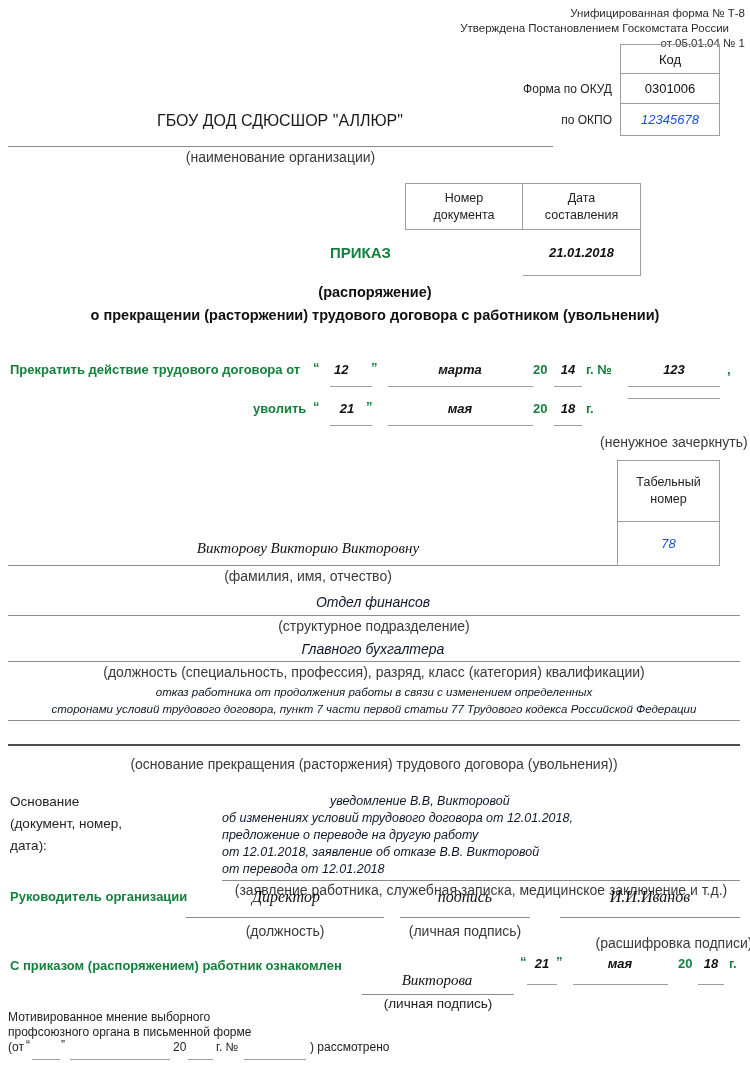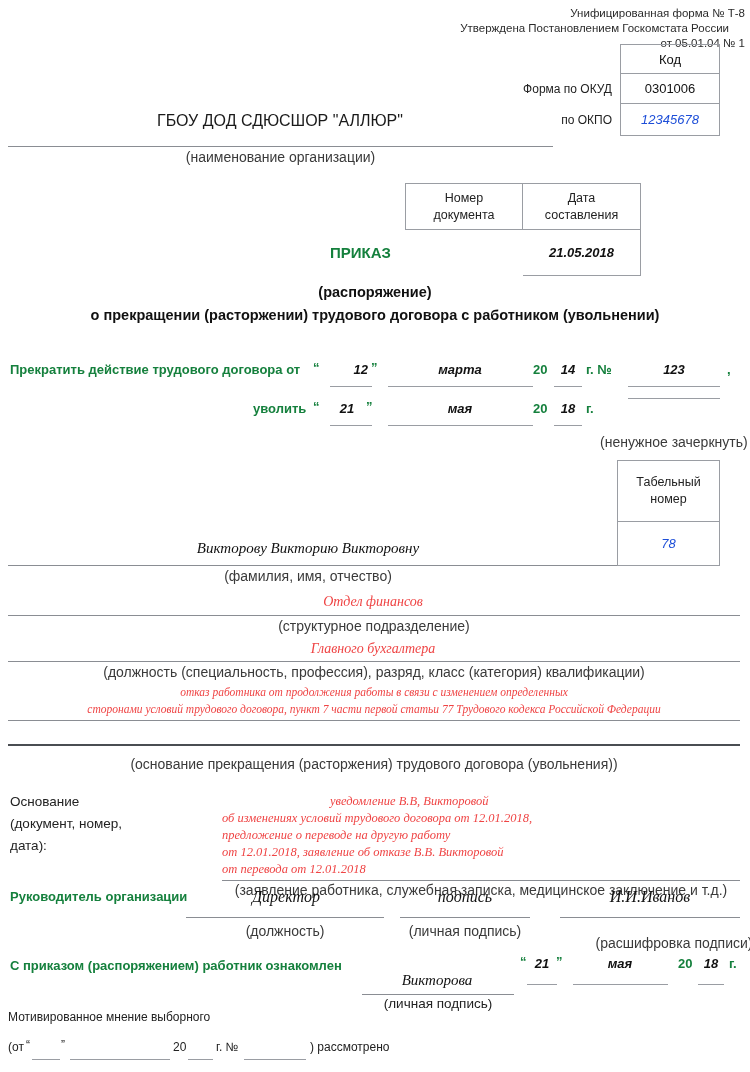--- a/index.html
+++ b/index.html
@@ -54,24 +54,24 @@
     white-space: nowrap;
   }
   .filled-serif {
     font-family: "Liberation Serif", serif;
     font-style: italic;
     font-size: 15px;
     color: #111;
     white-space: nowrap;
   }
   .filled-it {
-    font-family: Liberation Serif, serif;
+    font-family: Liberation Sans, sans-serif;
     font-style: italic;
     font-size: 12.5px;
-    color: #ef4444;
+    color: #0f172a;
     white-space: nowrap;
   }
   .org-name {
     font-size: 16px;
     color: #1a1a1a;
     white-space: nowrap;
     text-align: center;
   }
   .title-line {
     font-size: 14.5px;
@@ -161,30 +161,30 @@
       <div>документа</div>
     </div>
   </div>
   <div class="abs bx bx-cell" style="left:523px; top:183px; width:118px; height:47px; border-left:none;">
     <div class="bx-hdr-txt">
       <div>Дата</div>
       <div>составления</div>
     </div>
   </div>
   <div class="abs bx bx-cell" style="left:523px; top:230px; width:118px; height:46px; border-top:none; border-left:none;">
-    <span class="filled">21.05.2018</span>
+    <span class="filled">21.01.2018</span>
   </div>
   <div class="abs lbl-b" style="left:330px; top:244px; font-size:15px;">ПРИКАЗ</div>
 
   <div class="abs sub-line" style="left:0; top:307px; width:750px; font-size:14.5px;">о прекращении (расторжении) трудового договора с работником (увольнении)</div>
   <div class="abs title-line" style="left:0; top:284px; width:750px;">(распоряжение)</div>
 
   <div class="abs lbl-b" style="left:10px; top:362px;">Прекратить действие трудового договора от</div>
   <div class="abs lbl-b" style="left:313px; top:360px;">“</div>
-  <div class="abs filled" style="left:334px; top:362px; width:34px; text-align:right;">12</div>
+  <div class="abs filled" style="left:334px; top:362px; width:34px; text-align:left;">12</div>
   <div class="abs lbl-b" style="left:371px; top:360px;">”</div>
   <div class="abs rule-thin" style="left:330px; top:386px; width:42px;"></div>
 
   <div class="abs filled" style="left:390px; top:362px; width:140px; text-align:center;">марта</div>
   <div class="abs rule-thin" style="left:388px; top:386px; width:145px;"></div>
 
   <div class="abs lbl-b" style="left:533px; top:362px;">20</div>
   <div class="abs filled" style="left:556px; top:362px; width:24px; text-align:center;">14</div>
   <div class="abs rule-thin" style="left:554px; top:386px; width:28px;"></div>
   <div class="abs lbl-b" style="left:586px; top:362px;">г. №</div>
@@ -278,20 +278,21 @@
 
   <div class="abs filled" style="left:575px; top:956px; width:90px; text-align:center;">мая</div>
   <div class="abs rule-thin" style="left:573px; top:984px; width:95px;"></div>
 
   <div class="abs lbl-b" style="left:678px; top:956px;">20</div>
   <div class="abs filled" style="left:700px; top:956px; width:22px; text-align:center;">18</div>
   <div class="abs rule-thin" style="left:698px; top:984px; width:26px;"></div>
   <div class="abs lbl-b" style="left:729px; top:956px;">г.</div>
 
   <div class="abs lbl" style="left:8px; top:1010px; font-size:12px;">Мотивированное мнение выборного</div>
+  <div class="abs lbl" style="left:8px; top:1025px; font-size:12px;">профсоюзного органа в письменной форме</div>
   <div class="abs lbl" style="left:8px; top:1040px; font-size:12px;">(от</div>
   <div class="abs lbl" style="left:26px; top:1038px; font-size:12px;">“</div>
   <div class="abs lbl" style="left:61px; top:1038px; font-size:12px;">”</div>
   <div class="abs rule-thin" style="left:32px; top:1059px; width:28px;"></div>
   <div class="abs rule-thin" style="left:70px; top:1059px; width:100px;"></div>
   <div class="abs lbl" style="left:173px; top:1040px; font-size:12px;">20</div>
   <div class="abs rule-thin" style="left:188px; top:1059px; width:25px;"></div>
   <div class="abs lbl" style="left:216px; top:1040px; font-size:12px;">г. №</div>
   <div class="abs rule-thin" style="left:244px; top:1059px; width:62px;"></div>
   <div class="abs lbl" style="left:310px; top:1040px; font-size:12px;">) рассмотрено</div>

